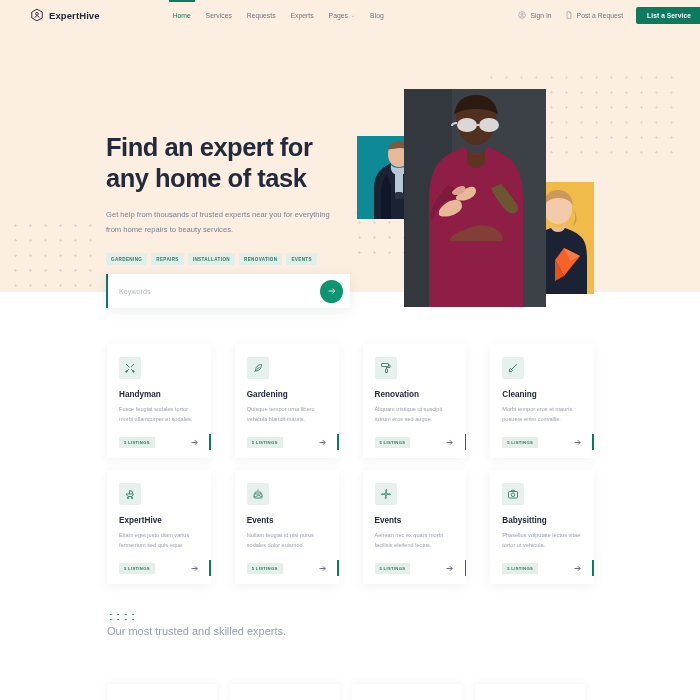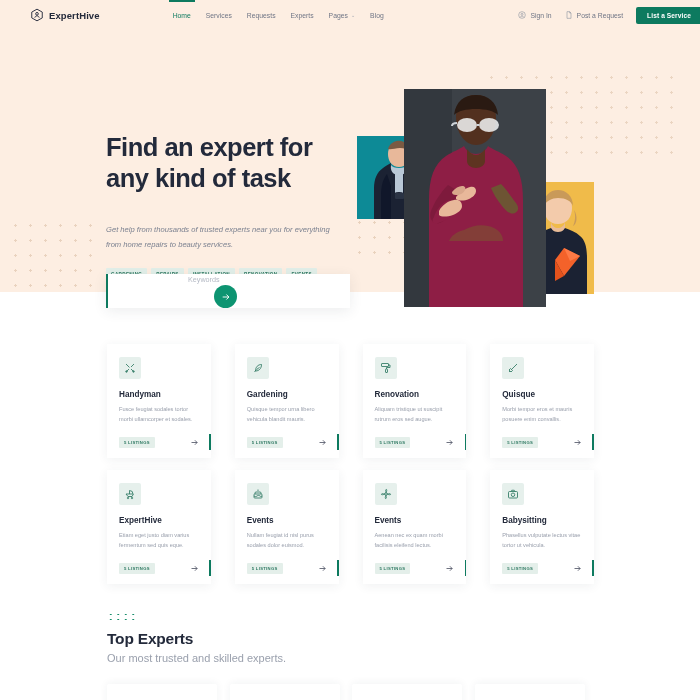--- a/index.html
+++ b/index.html
@@ -73,38 +73,36 @@
     letter-spacing: .1px;
   }
 
   
   .hero-copy { position: absolute; left: 106px; top: 88px; width: 252px; z-index: 6; }
   .hero-title {
     font-size: 25.5px; line-height: 31px; font-weight: bold;
     color: #232a3b; letter-spacing: -.5px; margin-top: 44px;
   }
   .hero-sub {
-    margin-top: 28px; font-size: 7.6px; line-height: 15px; color: #7b8190;
+    margin-top: 13px; font-size: 7.6px; line-height: 15px; color: #7b8190;
     width: 235px;
-    font-style: italic;
   }
   .tags { display: flex; gap: 4px; margin-top: 16px; flex-wrap: wrap; }
   .tag {
     background: #e2efe9; color: #2f7a63;
     font-size: 4.6px; font-weight: bold; letter-spacing: .35px;
     padding: 3.5px 5px; border-radius: 1px; white-space: nowrap;
   }
 
   
   .search {
     position: absolute; left: 106px; top: 274px; width: 244px; height: 34px;
     background: #fff; box-shadow: 0 3px 14px rgba(40,50,70,.09);
     display: flex; align-items: center; z-index: 8;
     border-left: 2px solid #0d7a5f;
-    flex-direction: column;
   }
   .search input {
     border: none; outline: none; background: transparent;
     font-size: 7.2px; color: #4a5160; padding-left: 11px; flex: 1;
     font-family: "Liberation Sans", sans-serif;
   }
   .search input::placeholder { color: #b4b9c4; }
   .search-btn {
     width: 23px; height: 23px; border-radius: 50%; background: #0d9471;
     border: none; margin-right: 7px; color: #fff;
@@ -233,21 +231,21 @@
         </svg>
         <span>Post a Request</span>
       </a>
       <button class="btn-primary">List a Service</button>
     </div>
   </div>
 
   <div class="hero-copy">
     <h1 class="hero-title">
       <span>Find an expert for</span><br>
-      <span>any kind of task</span>
+      <span>any home of task</span>
     </h1>
     <p class="hero-sub">Get help from thousands of trusted experts near you for everything from home repairs to beauty services.</p>
     <div class="tags">
       <span class="tag">GARDENING</span>
       <span class="tag">REPAIRS</span>
       <span class="tag">INSTALLATION</span>
       <span class="tag">RENOVATION</span>
       <span class="tag">EVENTS</span>
     </div>
   </div>
@@ -390,21 +388,21 @@
       </div>
 
       <div class="card">
         <div class="card-icon">
           <svg width="12" height="12" viewBox="0 0 24 24" fill="none" stroke="#2f7a63" stroke-width="1.7">
             <path d="M20 4L9 15"></path>
               <path d="M7 13l4 4-3 3-4-4z"></path>
               <path d="M4 20l2-2"></path>
           </svg>
         </div>
-        <div class="card-title">Quisque</div>
+        <div class="card-title">Cleaning</div>
         <div class="card-desc">Morbi tempor eros et mauris posuere enim convallis.</div>
         <div class="card-foot">
           <span class="badge">5 LISTINGS</span>
           <span class="card-arrow">
             <svg width="9" height="9" viewBox="0 0 24 24" fill="none" stroke="#3d4355" stroke-width="2">
               <path d="M4 12h15"></path>
                 <path d="M13 6l6 6-6 6"></path>
             </svg>
           </span>
         </div>
@@ -500,21 +498,20 @@
             </svg>
           </span>
         </div>
       </div>
 
     </div>
   </div>
 
   <div class="experts">
     <div class="dotgrid"></div>
-    <div class="experts-title">Top Experts</div>
     <div class="experts-sub">Our most trusted and skilled experts.</div>
   </div>
 
   <div class="expert-row">
     <div class="expert-card"></div>
     <div class="expert-card"></div>
     <div class="expert-card"></div>
     <div class="expert-card"></div>
   </div>
 

